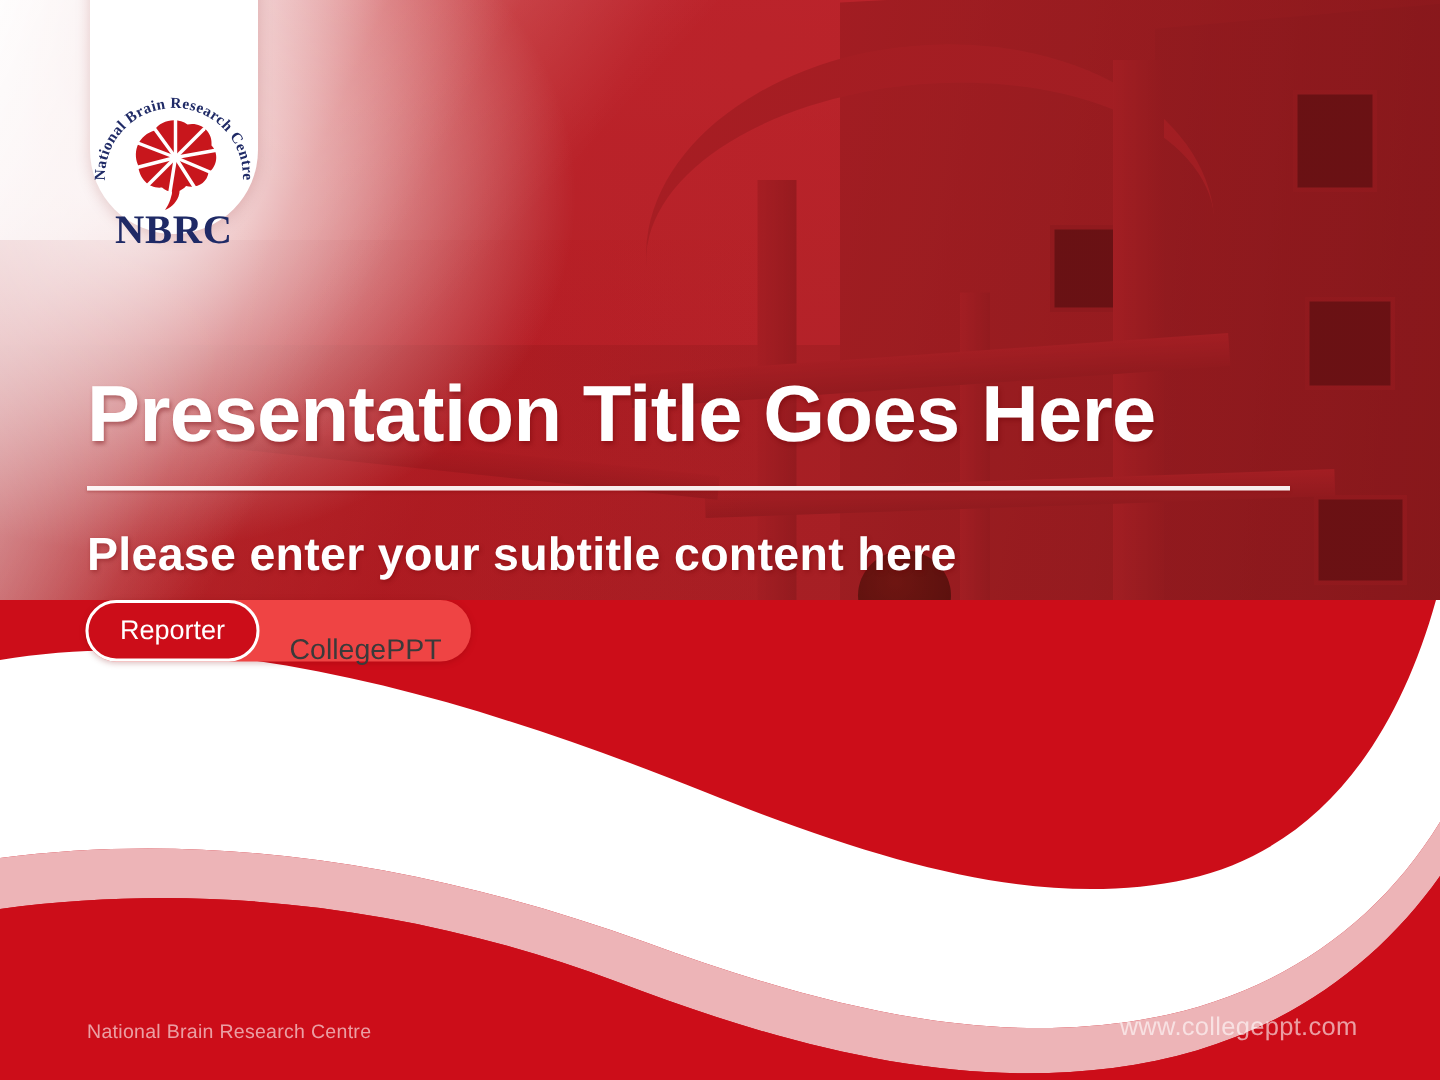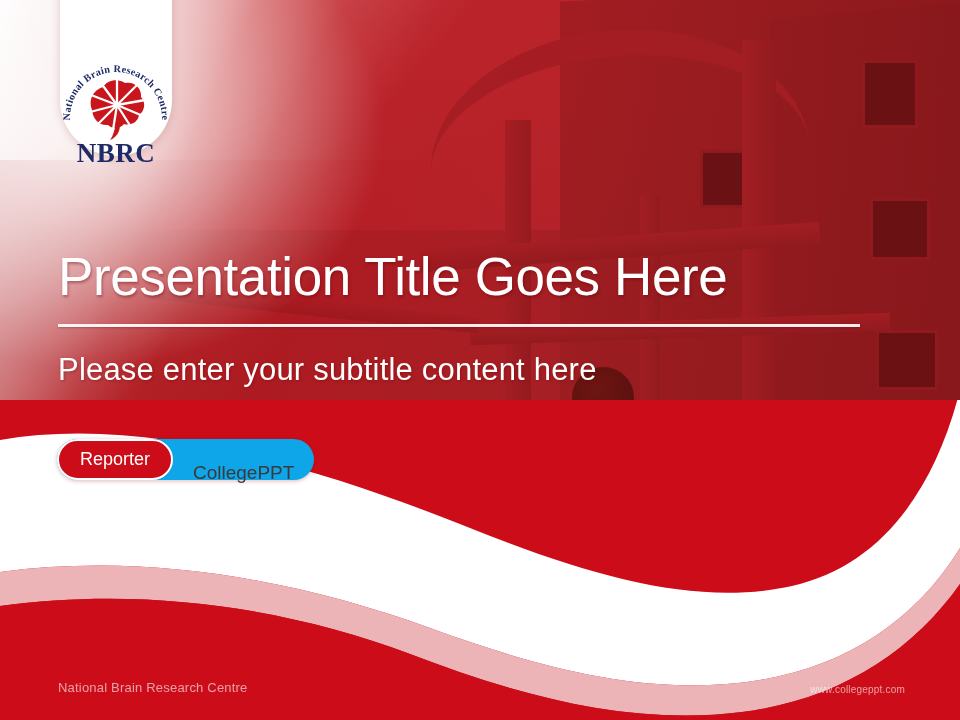--- a/index.html
+++ b/index.html
@@ -173,53 +173,53 @@
     width: 112px; height: 118px;
   }
   .logo-mark svg { display: block; }
 
   
   .title {
     position: absolute;
     left: 58px; top: 249px;
     width: 860px;
     font-size: 53px;
-    font-weight: normal;
+    font-weight: bold;
     color: #ffffff;
     letter-spacing: -0.4px;
     line-height: 1.06;
     text-shadow: 1px 2px 3px rgba(110,0,6,.42);
     white-space: nowrap;
   }
   .rule {
     position: absolute;
     left: 58px; top: 324px;
     width: 802px; height: 3px;
     background: rgba(255,255,255,.92);
     box-shadow: 0 1px 2px rgba(120,0,6,.30);
   }
   .subtitle {
     position: absolute;
     left: 58px; top: 352px;
     font-size: 31px;
-    font-weight: normal;
+    font-weight: bold;
     color: #ffffff;
     letter-spacing: .2px;
     text-shadow: 1px 1px 3px rgba(110,0,6,.38);
     white-space: nowrap;
   }
 
   
   .pill {
     position: absolute;
-    left: 57px; top: 439px;
+    left: 57px; top: 400px;
     height: 41px;
     display: flex;
     align-items: center;
-    background: #0ea5e9;
+    background: #ef4444;
     border-radius: 21px;
     padding-right: 20px;
     box-shadow: 0 1px 4px rgba(120,0,6,.28);
   }
   .pill-left {
     height: 41px;
     min-width: 116px;
     display: flex;
     align-items: center;
     justify-content: center;
@@ -242,21 +242,21 @@
   .footer-left {
     position: absolute;
     left: 58px; bottom: 25px;
     font-size: 13px;
     color: rgba(255,255,255,.60);
     letter-spacing: .2px;
   }
   .footer-right {
     position: absolute;
     right: 55px; bottom: 25px;
-    font-size: 10px;
+    font-size: 17px;
     color: rgba(255,255,255,.60);
     letter-spacing: .2px;
   }
 </style>
 </head>
 <body>
 
 <div class="slide">
 
   <div class="photo-stage">

